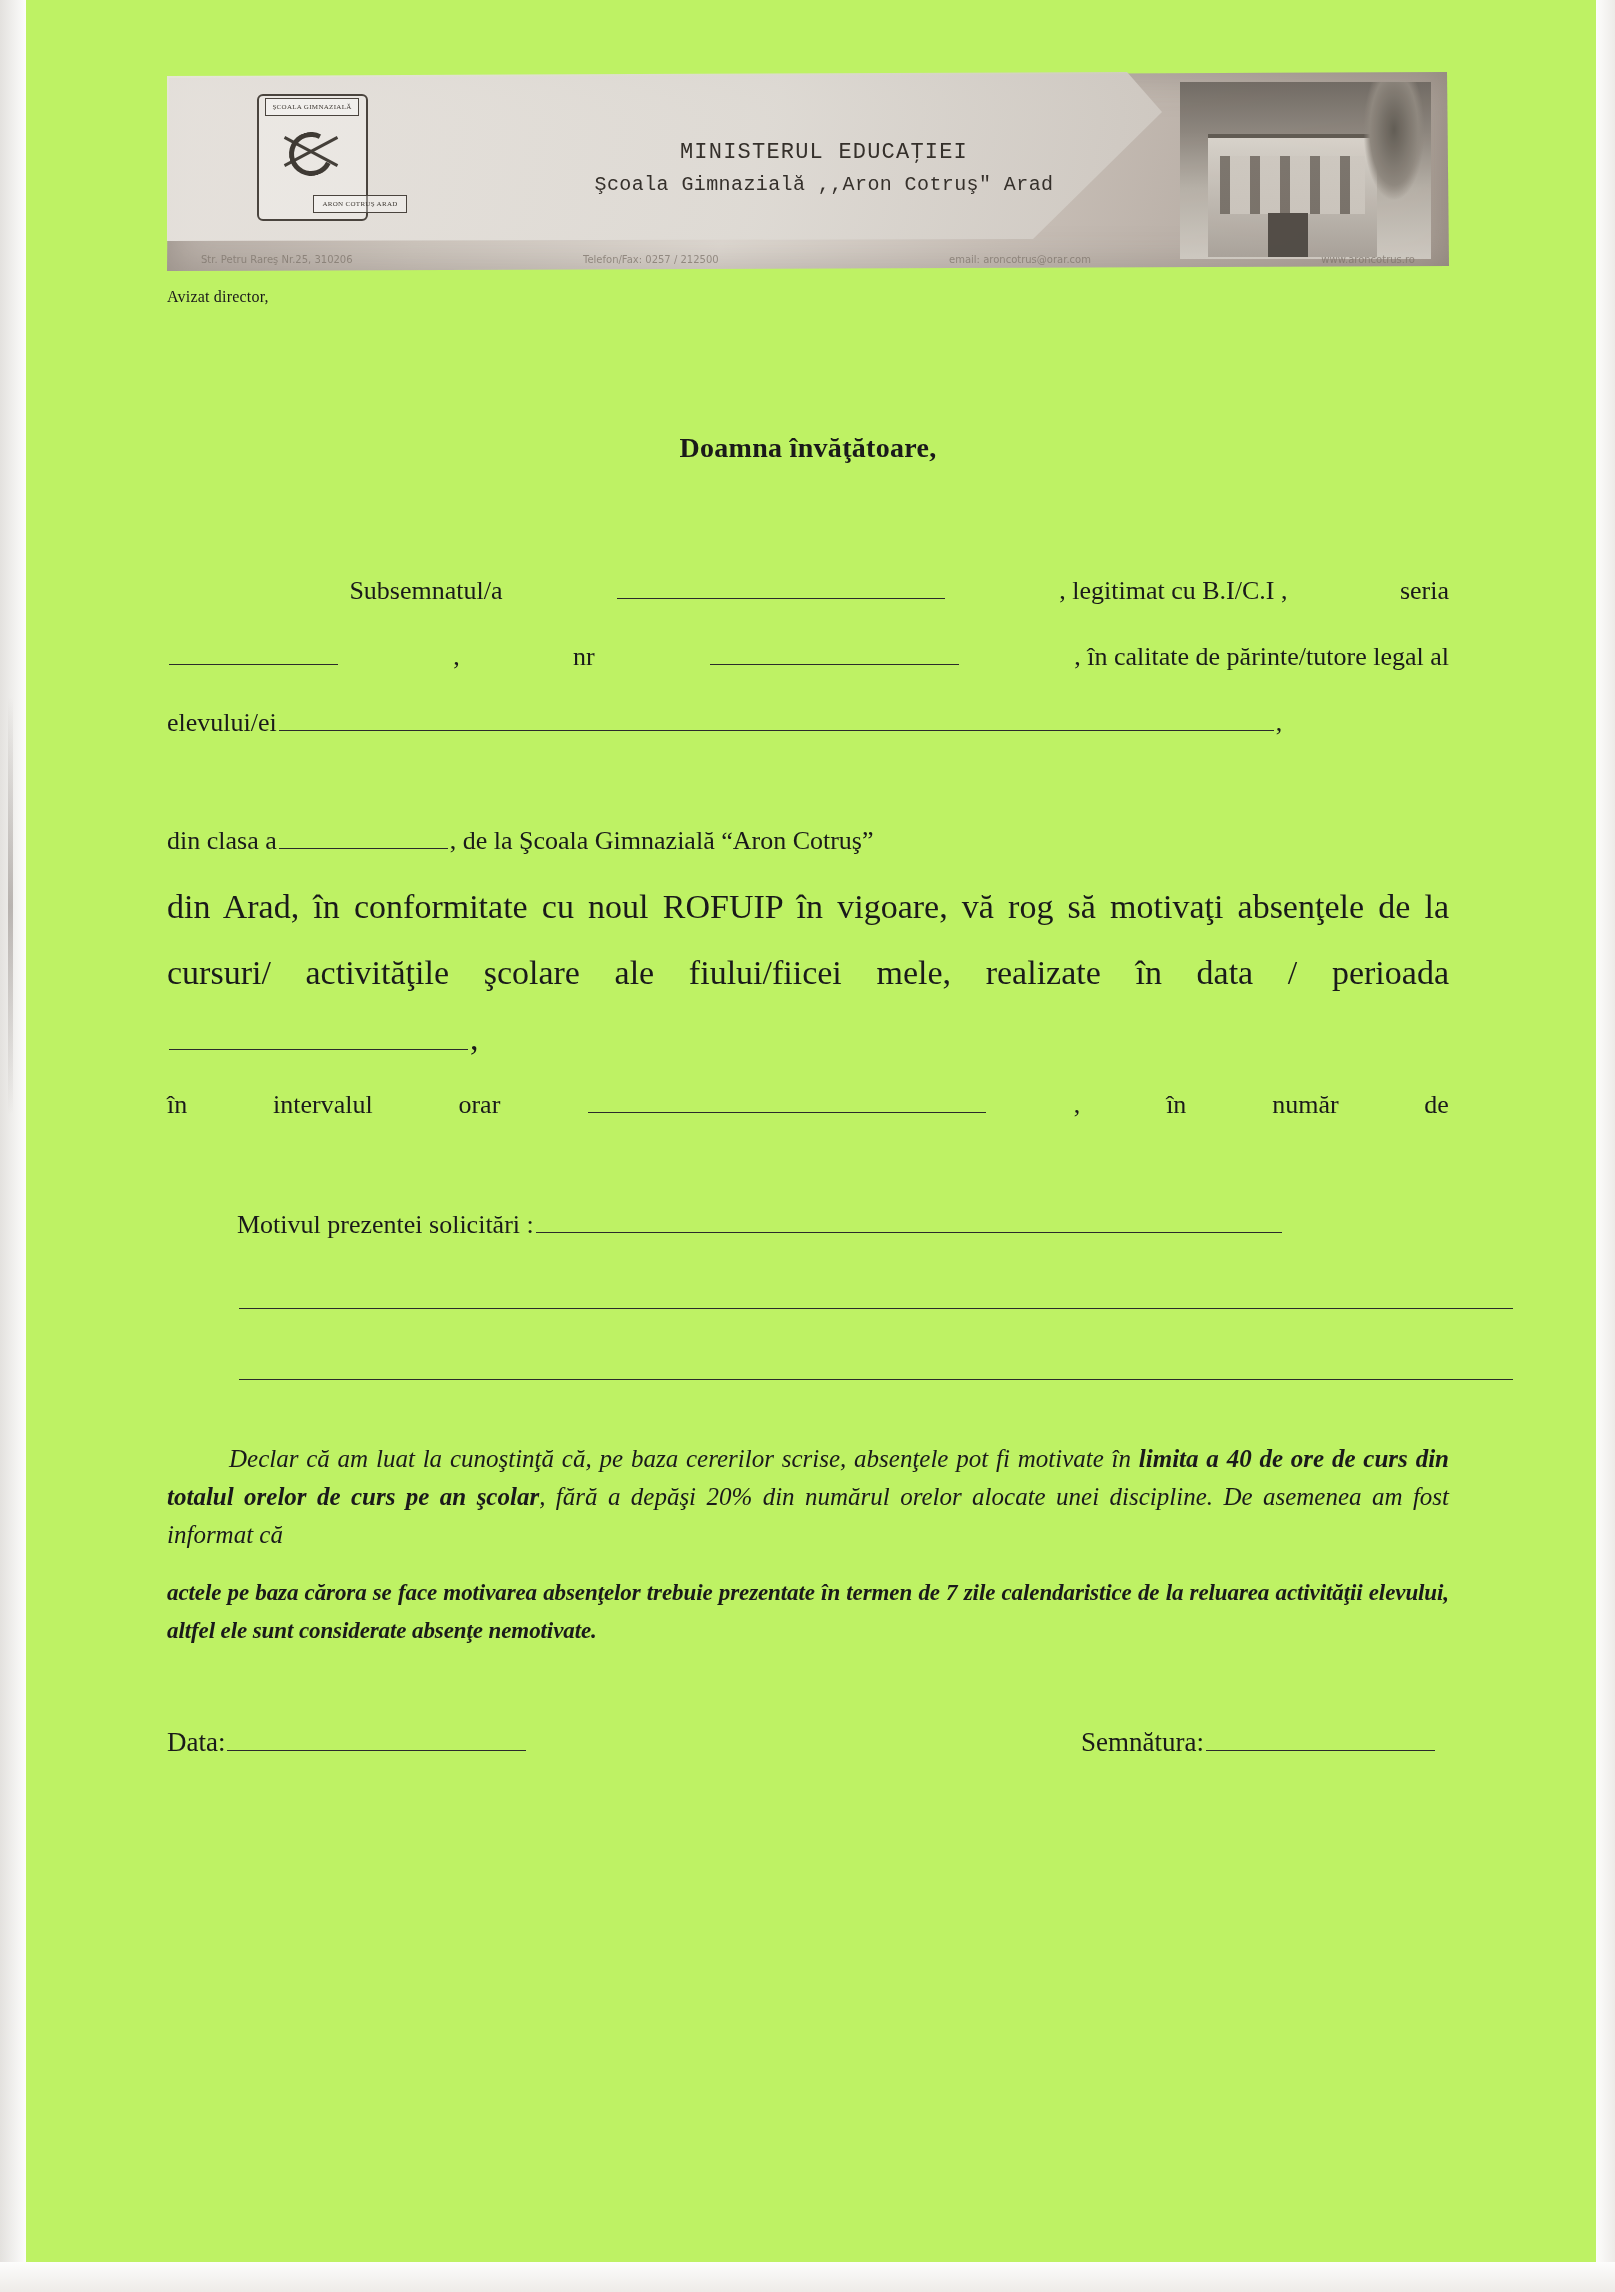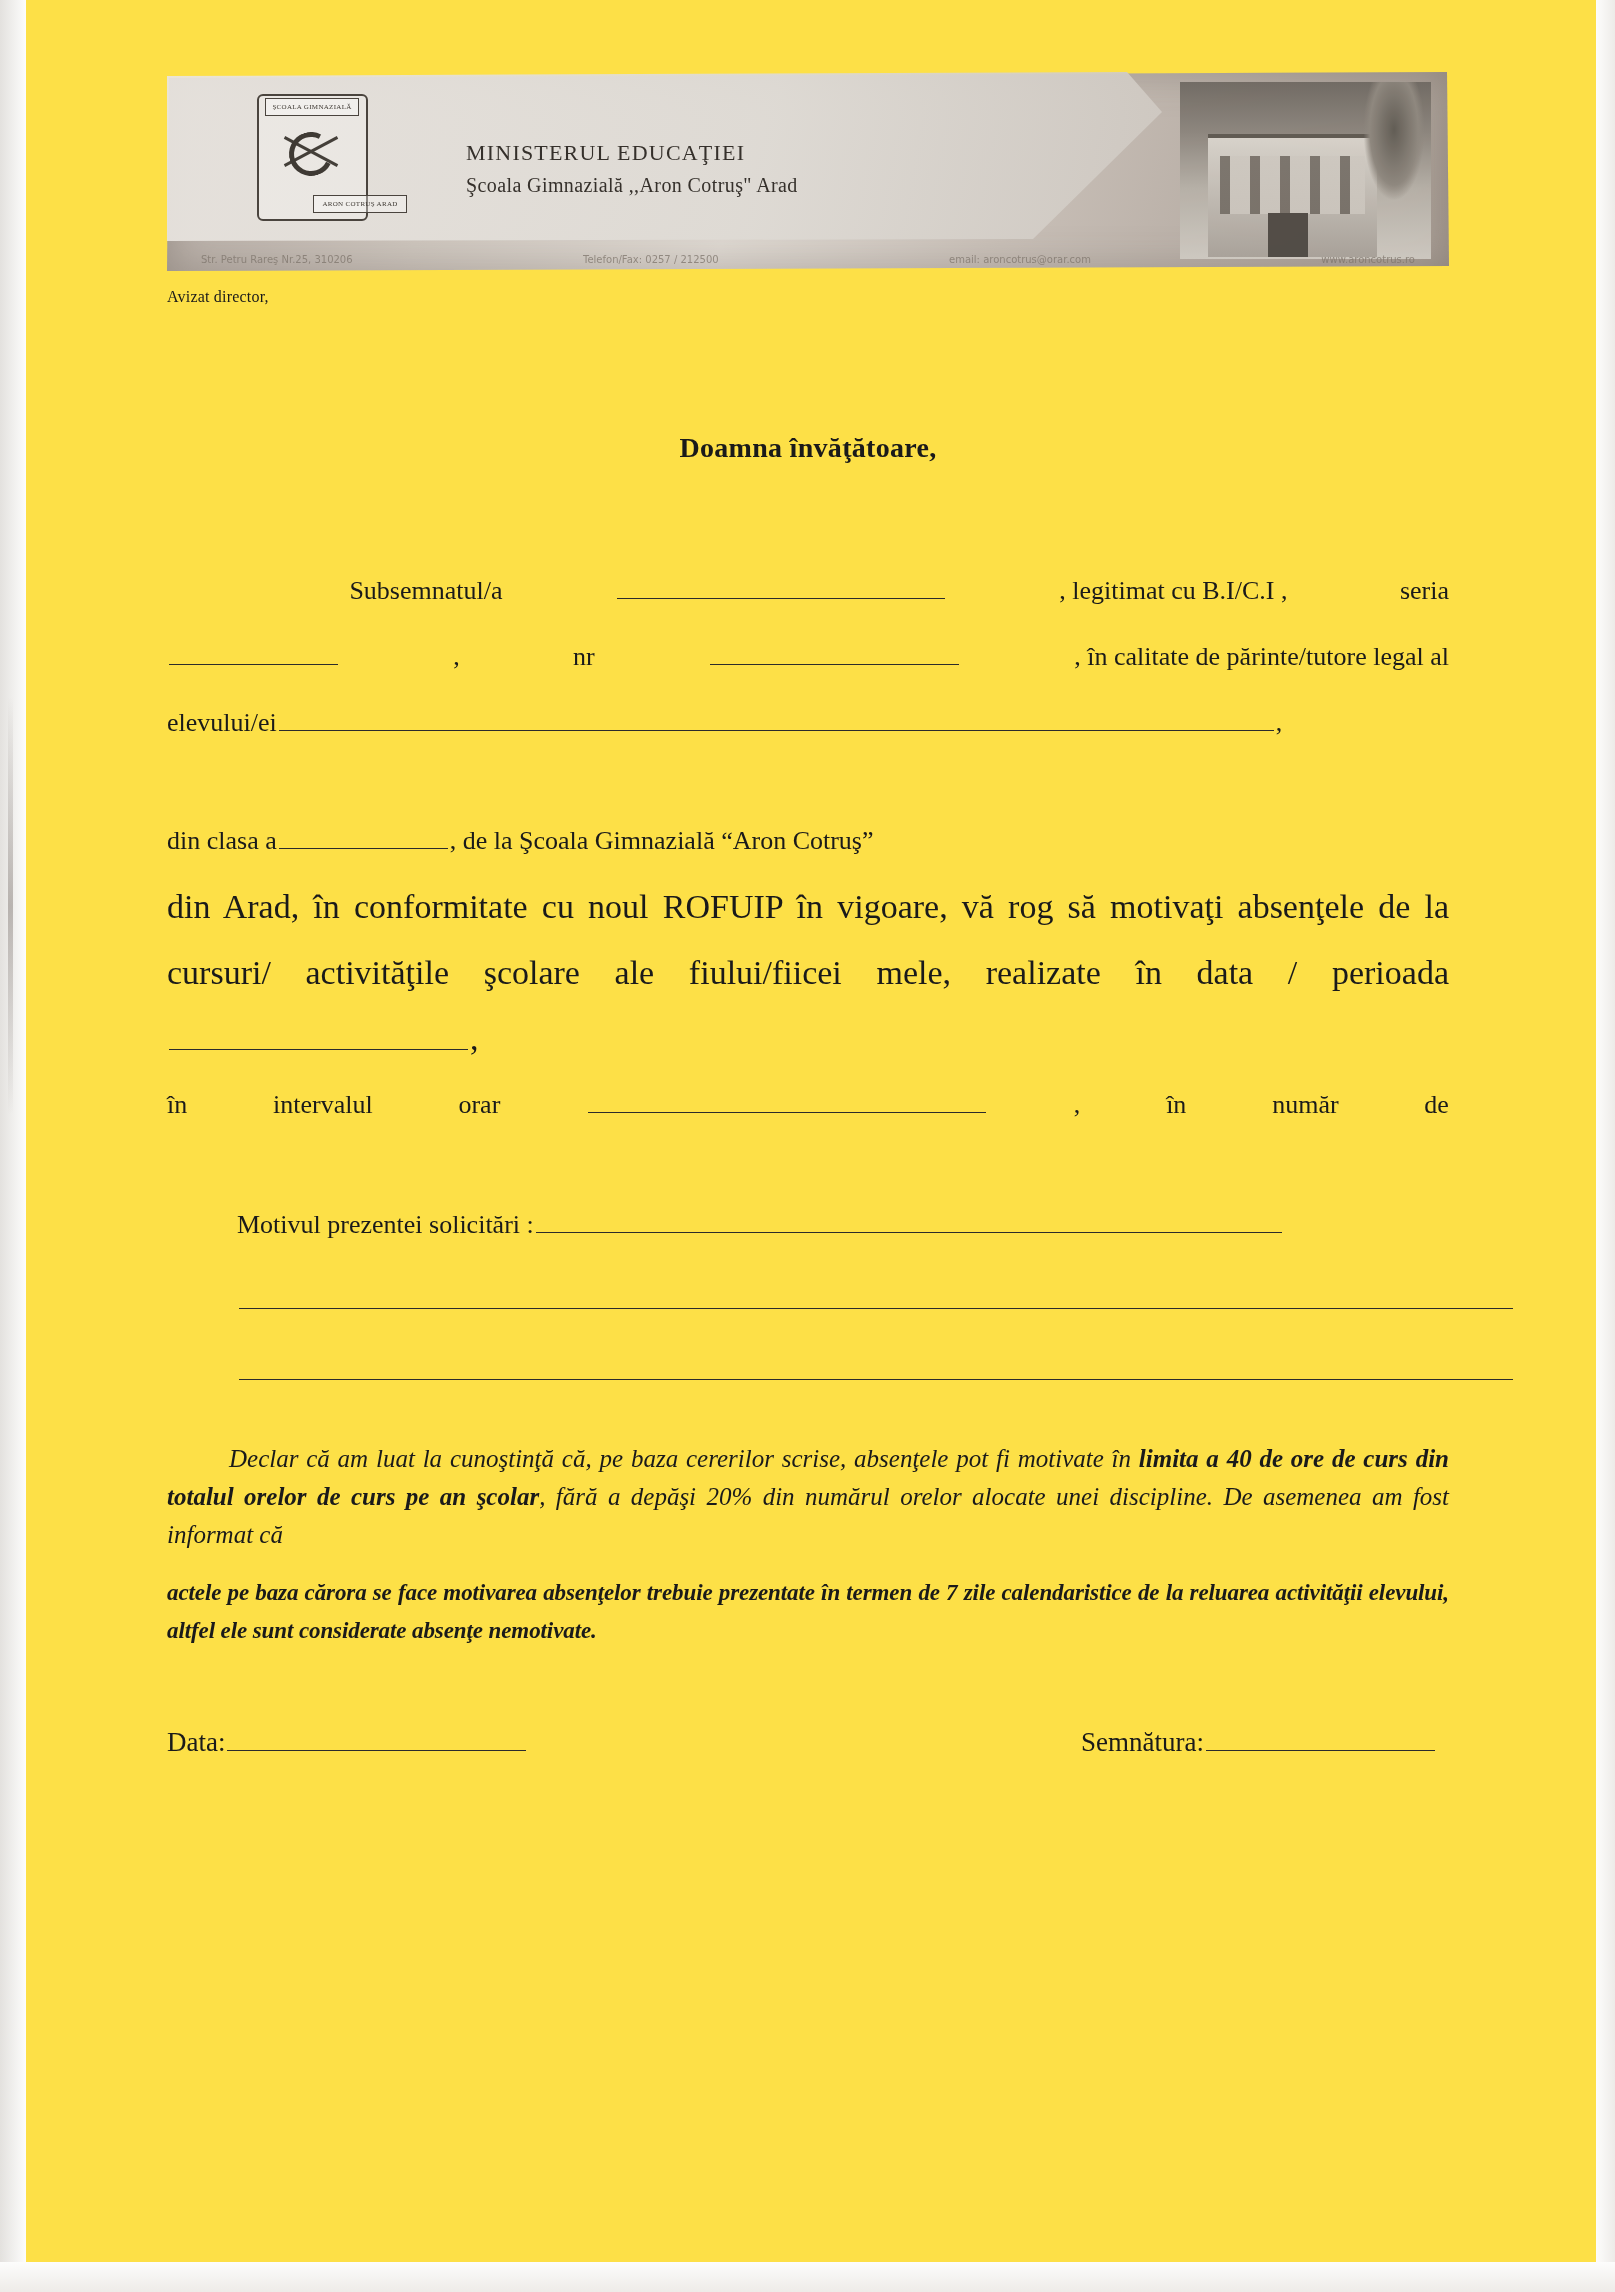--- a/index.html
+++ b/index.html
@@ -11,21 +11,21 @@
     width: 1616px;
     height: 2292px;
     position: relative;
     font-family: "Liberation Serif", serif;
     color: #1a1a1a;
     overflow: hidden;
   }
   .page {
     position: absolute;
     inset: 0;
-    background: #fde047;
+    background: #bef264;
   }
   
   .scan-edge-left {
     position: absolute;
     left: 0; top: 0; bottom: 0;
     width: 26px;
     background: linear-gradient(to right, #e3e1de, #fdfdfc);
   }
   .scan-edge-right {
     position: absolute;
@@ -165,21 +165,22 @@
     background: #443f39;
   }
   .lh-logo .crest .x1 { transform: rotate(28deg); }
   .lh-logo .crest .x2 { transform: rotate(-28deg); }
 
   .lh-title {
     position: absolute;
     left: 299px;
     top: 68px;
     width: 716px;
-    font-family: Liberation Serif, serif;
+    text-align: center;
+    font-family: Liberation Mono, monospace;
     color: #35302b;
   }
   .lh-title .t1 {
     font-size: 22px;
     letter-spacing: 1.2px;
     font-weight: 500;
   }
   .lh-title .t2 {
     font-size: 20px;
     margin-top: 8px;

